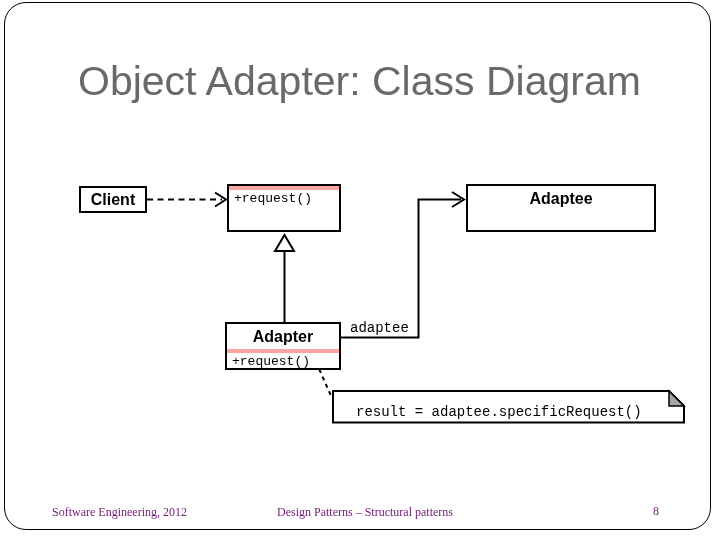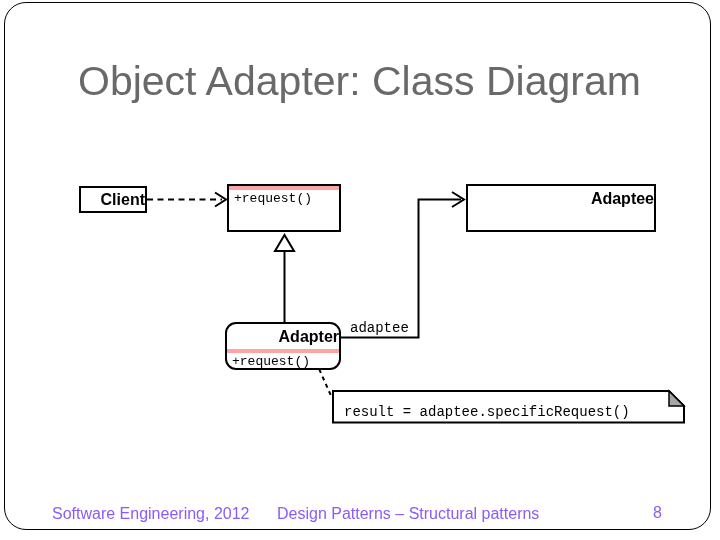--- a/index.html
+++ b/index.html
@@ -24,49 +24,49 @@
   }
   svg.overlay { position: absolute; left: 0; top: 0; }
   .uml-class {
     position: absolute;
     background: #ffffff;
     border: 2px solid #000;
     box-sizing: border-box;
   }
   .uml-title {
     font-weight: bold; font-size: 16px;
-    text-align: right; height: 25px; line-height: 25px;
+    text-align: center; height: 25px; line-height: 25px;
     color: #000;
   }
   .uml-method {
     border-top: 4px solid #fca5a5;
     font-family: "Liberation Mono", monospace;
     font-size: 13px; line-height: 17px; height: 17px;
     padding-left: 5px; color: #000;
     white-space: nowrap; overflow: hidden;
   }
   .client-box { left: 79px; top: 186px; width: 68px; height: 27px; }
   .client-box .uml-title { height: 23px; line-height: 23px; }
   .target-box  { left: 227px; top: 184px; width: 114px; height: 48px; }
   .adaptee-box { left: 466px; top: 184px; width: 190px; height: 48px; }
-  .adapter-box { left: 225px; top: 322px; width: 116px; height: 48px; border-radius: 11px; }
+  .adapter-box { left: 225px; top: 322px; width: 116px; height: 48px; }
   .assoc-label {
     position: absolute; left: 350px; top: 320px;
     font-family: "Liberation Mono", monospace;
     font-size: 14px; color: #000; white-space: nowrap;
   }
   .note-text {
-    position: absolute; left: 344px; top: 404px;
+    position: absolute; left: 356px; top: 404px;
     font-family: "Liberation Mono", monospace;
     font-size: 14px; line-height: 16px; color: #000; white-space: nowrap;
   }
   .footer-left, .footer-center, .footer-page {
     position: absolute; top: 505px;
-    font-family: Liberation Sans, sans-serif;
-    font-size: 16px; color: #8b5cf6; white-space: nowrap;
+    font-family: Liberation Serif, serif;
+    font-size: 12px; color: #701a75; white-space: nowrap;
   }
   .footer-left { left: 52px; }
   .footer-center { left: 277px; }
   .footer-page { left: 653px; top: 504px; }
 </style>
 </head>
 <body>
 
 <div class="frame"></div>
 

